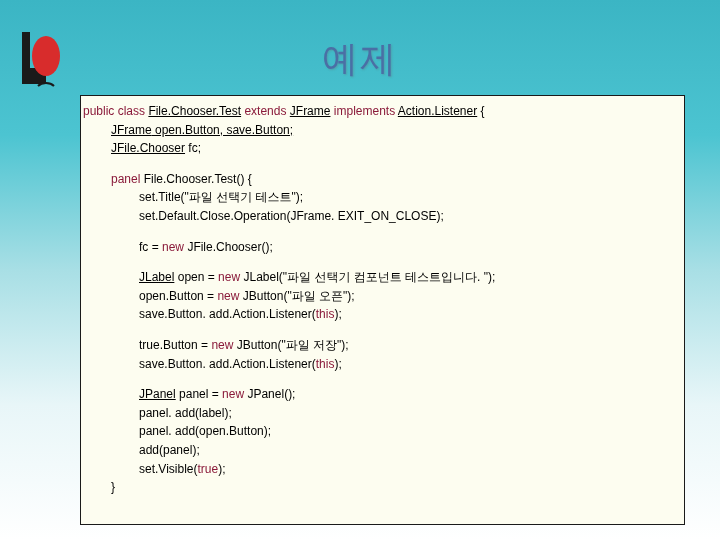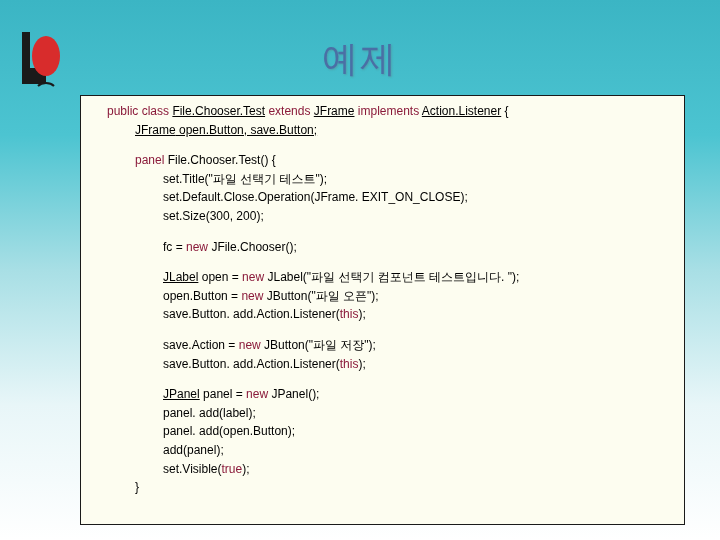--- a/index.html
+++ b/index.html
@@ -36,21 +36,21 @@
   font-family: "Malgun Gothic", Arial, sans-serif;
 }
 .code-box {
   position: absolute;
   left: 80px;
   top: 95px;
   width: 605px;
   height: 430px;
   background: #fdfdf0;
   border: 1px solid #1a1a1a;
-  padding: 6px 26px;
+  padding: 6px 2px;
   font-family: Arial, sans-serif;
   font-size: 12px;
   line-height: 1.55;
   color: #000;
 }
 .code-box .kw { color: #8a1a3a; }
 .code-box .und { text-decoration: underline; }
 .code-box .und2 { text-decoration: underline; }
 .indent1 { padding-left: 28px; display: block; }
 .indent2 { padding-left: 56px; display: block; }
@@ -66,33 +66,33 @@
       <ellipse cx="28" cy="28" rx="14" ry="20" fill="#d82c2c"></ellipse>
       <path d="M 20 58 C 24 54, 32 54, 36 58" stroke="#1a1a1a" stroke-width="2" fill="none"></path>
     </svg>
   </div>
   <div class="title-text">예제</div>
 </div>
 
 <div class="code-box">
   <div><span class="kw">public class </span><span class="und">File.Chooser.Test</span><span class="kw"> extends </span><span class="und">JFrame</span><span class="kw"> implements </span><span class="und">Action.Listener</span><span> {</span></div>
   <span class="indent1"><span class="und">JFrame</span><span class="und2"> open.Button, save.Button;</span></span>
+  <span class="indent1"><span class="und">JFile.Chooser</span><span> fc;</span></span>
   <div class="blank"></div>
   <span class="indent1"><span class="kw">panel </span><span>File.Chooser.Test() {</span></span>
   <span class="indent2">set.Title("파일 선택기 테스트");</span>
   <span class="indent2">set.Default.Close.Operation(JFrame. EXIT_ON_CLOSE);</span>
-  <span class="indent2">set.Size(300, 200);</span>
   <div class="blank"></div>
   <span class="indent2"><span>fc = </span><span class="kw">new </span><span>JFile.Chooser();</span></span>
   <div class="blank"></div>
   <span class="indent2"><span class="und">JLabel</span><span> open = </span><span class="kw">new </span><span>JLabel("파일 선택기 컴포넌트 테스트입니다. ");</span></span>
   <span class="indent2"><span>open.Button = </span><span class="kw">new </span><span>JButton("파일 오픈");</span></span>
   <span class="indent2"><span>save.Button. add.Action.Listener(</span><span class="kw">this</span><span>);</span></span>
   <div class="blank"></div>
-  <span class="indent2"><span>save.Action = </span><span class="kw">new </span><span>JButton("파일 저장");</span></span>
+  <span class="indent2"><span>true.Button = </span><span class="kw">new </span><span>JButton("파일 저장");</span></span>
   <span class="indent2"><span>save.Button. add.Action.Listener(</span><span class="kw">this</span><span>);</span></span>
   <div class="blank"></div>
   <span class="indent2"><span class="und">JPanel</span><span> panel = </span><span class="kw">new </span><span>JPanel();</span></span>
   <span class="indent2">panel. add(label);</span>
   <span class="indent2">panel. add(open.Button);</span>
   <span class="indent2">add(panel);</span>
   <span class="indent2"><span>set.Visible(</span><span class="kw">true</span><span>);</span></span>
   <span class="indent1">}</span>
 </div>
 

